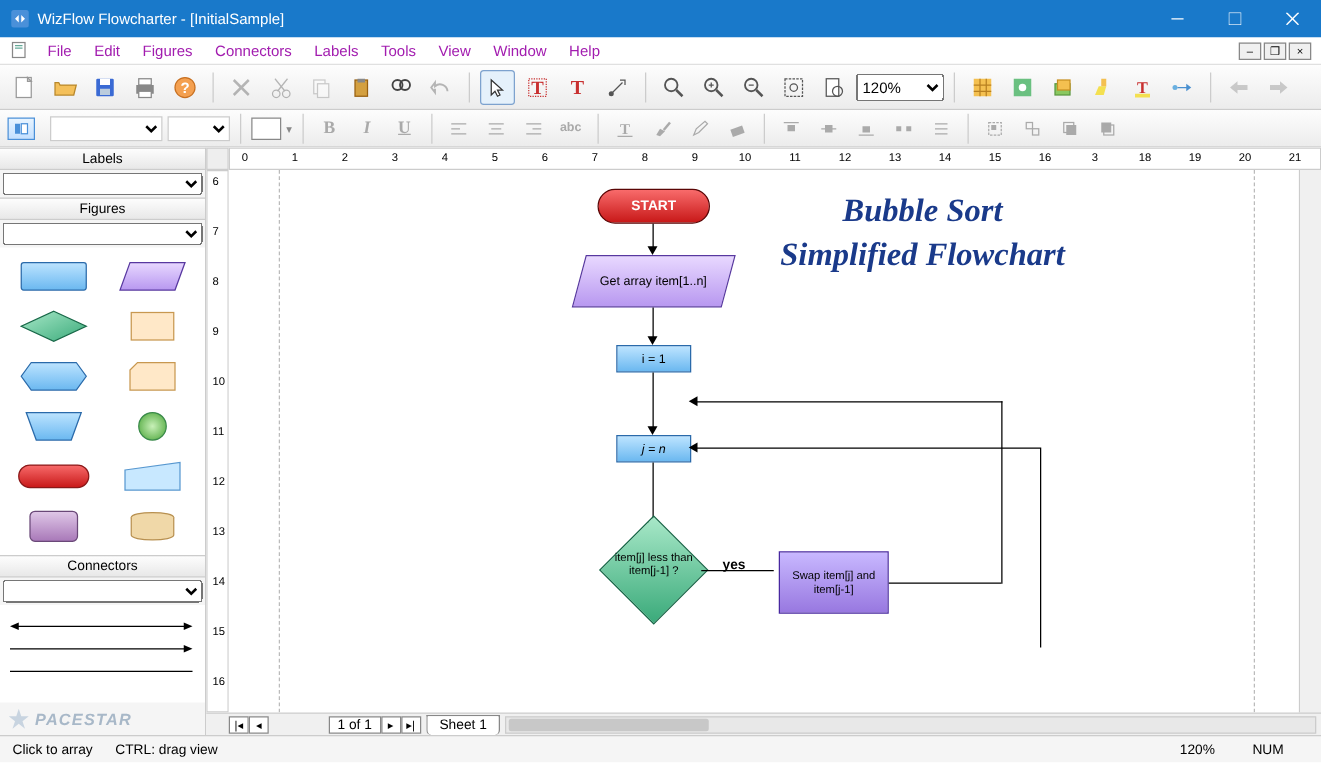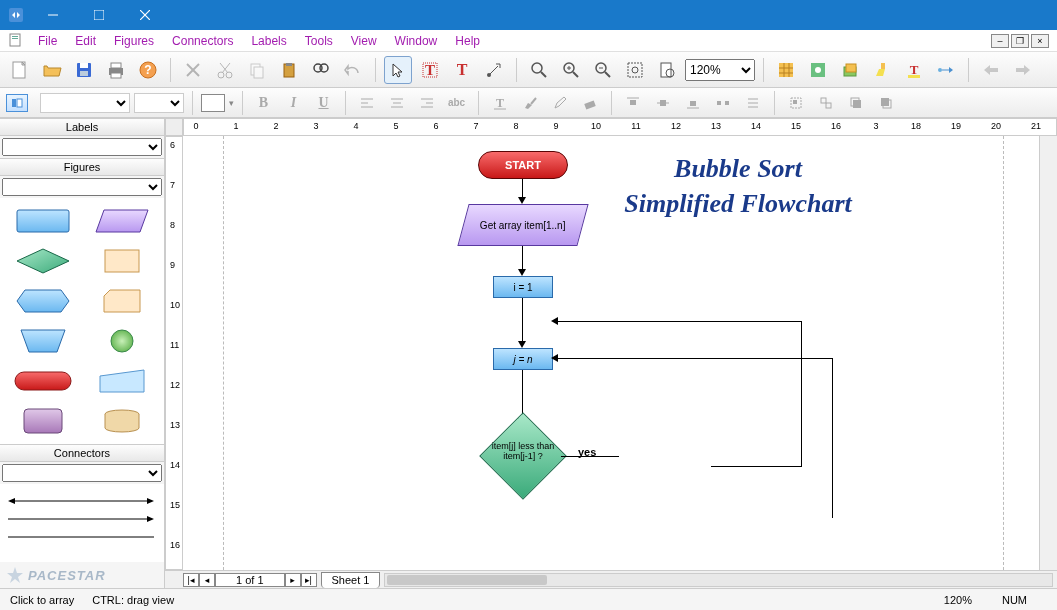--- a/index.html
+++ b/index.html
@@ -39,21 +39,21 @@
 .hruler { flex: 1; background: #fff; border: 1px solid #ccc; position: relative; overflow: hidden; font-size: 9px; }
 .hruler .tick { position: absolute; top: 2px; transform: translateX(-50%); }
 .body-row { flex: 1; display: flex; overflow: hidden; }
 .vruler { width: 18px; background: #fff; border: 1px solid #ccc; position: relative; font-size: 9px; }
 .vruler .tick { position: absolute; left: 4px; transform: translateY(-50%); }
 .canvas { flex: 1; background: #fff; position: relative; overflow: hidden; }
 .scroll-v { width: 18px; background: #f0f0f0; border-left: 1px solid #ccc; }
 .bottom-row { height: 18px; display: flex; background: #f0f0f0; border-top: 1px solid #ccc; align-items: center; font-size: 11px; }
 .page-nav { display: flex; align-items: center; gap: 0; padding-left: 18px; }
 .page-nav .navbtn { width: 16px; height: 14px; border: 1px solid #888; background: #fff; display: flex; align-items: center; justify-content: center; font-size: 9px; }
-.page-nav .pagecount { padding: 0 20px; border: 1px solid #888; background: #fff; height: 14px; line-height: 12px; }
+.page-nav .pagecount { padding: 0 6px; border: 1px solid #888; background: #fff; height: 14px; line-height: 12px; margin-left: 48px; }
 .sheet-tab { background: #fff; border: 1px solid #888; border-bottom: none; padding: 0 10px; margin-left: 4px; height: 16px; line-height: 14px; border-radius: 0 0 4px 4px; }
 .hscroll { flex: 1; height: 14px; background: #e8e8e8; border: 1px solid #ccc; margin: 0 4px; position: relative; }
 .hscroll .thumb { position: absolute; left: 2px; top: 1px; width: 160px; height: 10px; background: #c8c8c8; border-radius: 2px; }
 .statusbar { height: 22px; border-top: 1px solid #ccc; background: #f5f5f5; display: flex; align-items: center; padding: 0 10px; font-size: 11px; gap: 18px; }
 .statusbar .sright { margin-left: auto; display: flex; gap: 30px; padding-right: 20px; }
 
 
 .flow-title { position: absolute; left: 440px; top: 15px; font-family: "Times New Roman", serif; font-style: italic; font-weight: bold; color: #1a3a8a; font-size: 26px; line-height: 1.35; text-align: center; width: 230px; }
 .shape { position: absolute; display: flex; align-items: center; justify-content: center; font-size: 10px; text-align: center; }
 .start-shape { left: 295px; top: 15px; width: 90px; height: 28px; background: linear-gradient(#f86b6b,#c81818); border: 1px solid #5a0505; border-radius: 14px; color: #fff; font-weight: bold; font-size: 11px; }
@@ -75,20 +75,21 @@
 </head>
 <body>
 
 <div class="titlebar">
   <span class="app-icon">
     <svg width="16" height="16">
         <rect x="1" y="1" width="14" height="14" fill="#4a90d9" rx="2"></rect>
         <path d="M4 8 L7 5 L7 11 Z M9 5 L12 8 L9 11 Z" fill="#fff"></path>
       </svg>
   </span>
+  <span class="title">WizFlow Flowcharter - [InitialSample]</span>
   <div class="winbtns">
     <div class="winbtn">
         <svg width="10" height="10">
           <line x1="0" y1="5" x2="10" y2="5" stroke="#fff" stroke-width="1"></line>
         </svg>
       </div>
     <div class="winbtn">
         <svg width="10" height="10">
           <rect x="0" y="0" width="10" height="10" fill="none" stroke="#fff" stroke-width="1"></rect>
         </svg>
@@ -638,20 +639,23 @@
         <div class="arrowhead arrow-down" style="left:335px;top:282px"></div>
 
         <div class="shape diamond">
           <div class="dshape"></div>
           <div class="dtext">item[j] less than item[j-1] ?</div>
         </div>
 
         <div class="conn" style="left:378px;top:320px;width:58px;height:1px"></div>
         <div class="yes-label">yes</div>
 
+        <div class="shape swap-shape">
+            <span>Swap item[j] and item[j-1]</span>
+          </div>
 
         <div class="conn" style="left:528px;top:330px;width:90px;height:1px"></div>
         <div class="conn" style="left:618px;top:185px;width:1px;height:146px"></div>
         <div class="conn" style="left:371px;top:185px;width:248px;height:1px"></div>
         <div class="arrowhead arrow-left" style="left:368px;top:181px"></div>
 
         <div class="conn" style="left:371px;top:222px;width:278px;height:1px"></div>
         <div class="conn" style="left:649px;top:222px;width:1px;height:160px"></div>
         <div class="arrowhead arrow-left" style="left:368px;top:218px"></div>
       </div>

